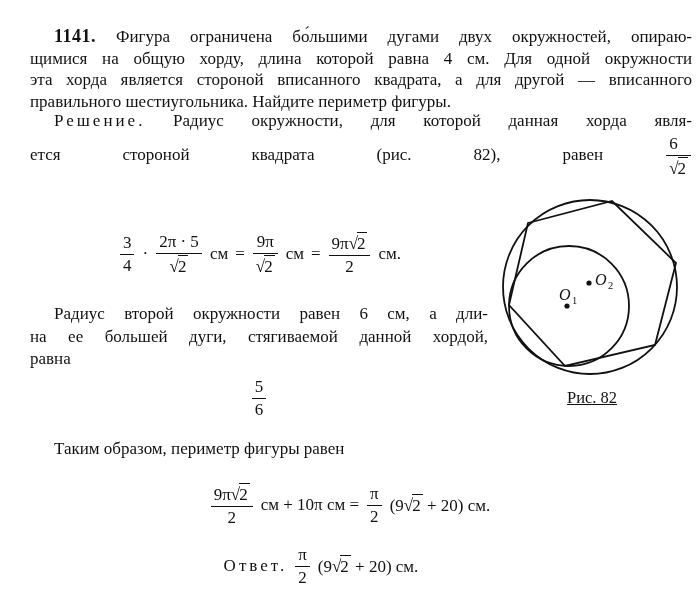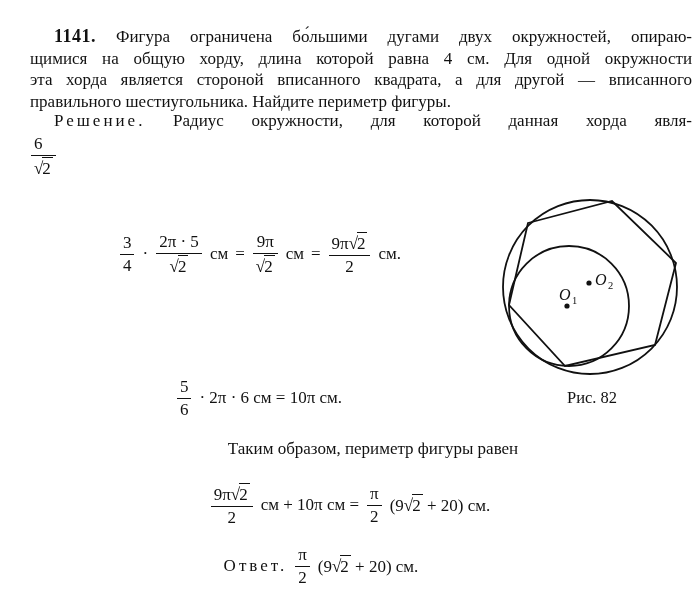--- a/index.html
+++ b/index.html
@@ -4,21 +4,21 @@
 <style>
   html,body { margin:0; padding:0; background:#fff; }
   .page {
     position:relative; width:700px; height:599px; background:#ffffff;
     font-family:"Liberation Serif","DejaVu Serif",serif;
     font-size:17px; color:#111; overflow:hidden;
   }
   .block { position:absolute; }
   .jline { text-align:justify; text-align-last:justify; }
   .lline { text-align:left; }
-  .indent { padding-left:24px;text-align:center; }
+  .indent { padding-left:24px; }
   .problem { left:30px; top:26px; width:662px; line-height:21.5px; }
   .bold-num { font-weight:bold; font-size:18px; letter-spacing:0.5px; }
   .spaced { letter-spacing:3px; }
   .solution { left:30px; top:110px; width:662px; line-height:21.5px; }
   .frac {
     display:inline-block; text-align:center; vertical-align:middle;
     line-height:20px; padding:0 1px;
   }
   .frac .num { display:block; border-bottom:1.6px solid #111; padding:0 3px 1px 3px; }
   .frac .den { display:block; padding:1px 3px 0 3px; }
@@ -30,38 +30,38 @@
     line-height:20px;
   }
   .f1 { left:30px; top:224px; width:460px; height:60px; }
   .para2 { left:30px; top:303px; width:458px; line-height:22.5px; }
   .f2 { left:30px; top:376px; width:458px; height:44px; }
   .para3 { left:30px; top:438px; width:662px; line-height:21.5px; }
   .f3 { left:0px; top:476px; width:700px; height:58px; }
   .answer { left:30px; top:543px; width:560px; height:46px; justify-content:center; padding-left:22px; box-sizing:border-box; }
   .figure { left:493px; top:190px; width:198px; height:198px; }
   .figure svg { display:block; }
-  .fig-caption { left:493px; top:388px; width:198px; text-align:center; font-size:16.5px; }
+  .fig-caption { left:493px; top:388px; width:198px; text-align:center; font-size:16.5px;text-decoration:underline; }
   .tail { white-space:nowrap; }
 </style>
 </head>
 <body>
 
 <div class="page">
 
   <div class="block problem">
     <div class="jline indent"><span class="bold-num">1141.</span> <span>Фигура ограничена бо́льшими дугами двух окружностей, опираю-</span></div>
     <div class="jline">щимися на общую хорду, длина которой равна 4 см. Для одной окружности</div>
     <div class="jline">эта хорда является стороной вписанного квадрата, а для другой — вписанного</div>
     <div class="lline">правильного шестиугольника. Найдите периметр фигуры.</div>
   </div>
 
   <div class="block solution">
     <div class="jline indent"><span class="spaced">Решение.</span> <span>Радиус окружности, для которой данная хорда явля-</span></div>
-    <div class="jline fracline"> <span class="frac"><span class="num">6</span><span class="den"><span class="rad">√</span><span class="sqarg">2</span></span></span> </div>
+    <div class="jline fracline"><span>ется стороной квадрата (рис. 82), равен</span> <span class="frac"><span class="num">6</span><span class="den"><span class="rad">√</span><span class="sqarg">2</span></span></span> </div>
   </div>
 
   <div class="block f1 formula-row">
     <span class="frac">
         <span class="num">3</span>
         <span class="den">4</span>
       </span>
     <span>·</span>
     <span class="frac">
         <span class="num">2π · 5</span>
@@ -75,27 +75,31 @@
       </span>
     <span>см</span>
     <span>=</span>
     <span class="frac">
         <span class="num"><span>9π</span><span class="rad">√</span><span class="sqarg">2</span></span>
         <span class="den">2</span>
       </span>
     <span>см.</span>
   </div>
 
+  <div class="block para2">
+    <div class="jline indent">Радиус второй окружности равен 6 см, а дли-</div>
+    <div class="jline">на ее большей дуги, стягиваемой данной хордой,</div>
+    <div class="lline">равна</div>
+  </div>
 
   <div class="block f2 formula-row">
     <span class="frac">
         <span class="num">5</span>
         <span class="den">6</span>
       </span>
-    <span>· 2π · 6 см = 10π см.</span>
   </div>
 
   <div class="block para3">
     <div class="lline indent">Таким образом, периметр фигуры равен</div>
   </div>
 
   <div class="block f3 formula-row">
     <span class="frac">
         <span class="num"><span>9π</span><span class="rad">√</span><span class="sqarg">2</span></span>
         <span class="den">2</span>

